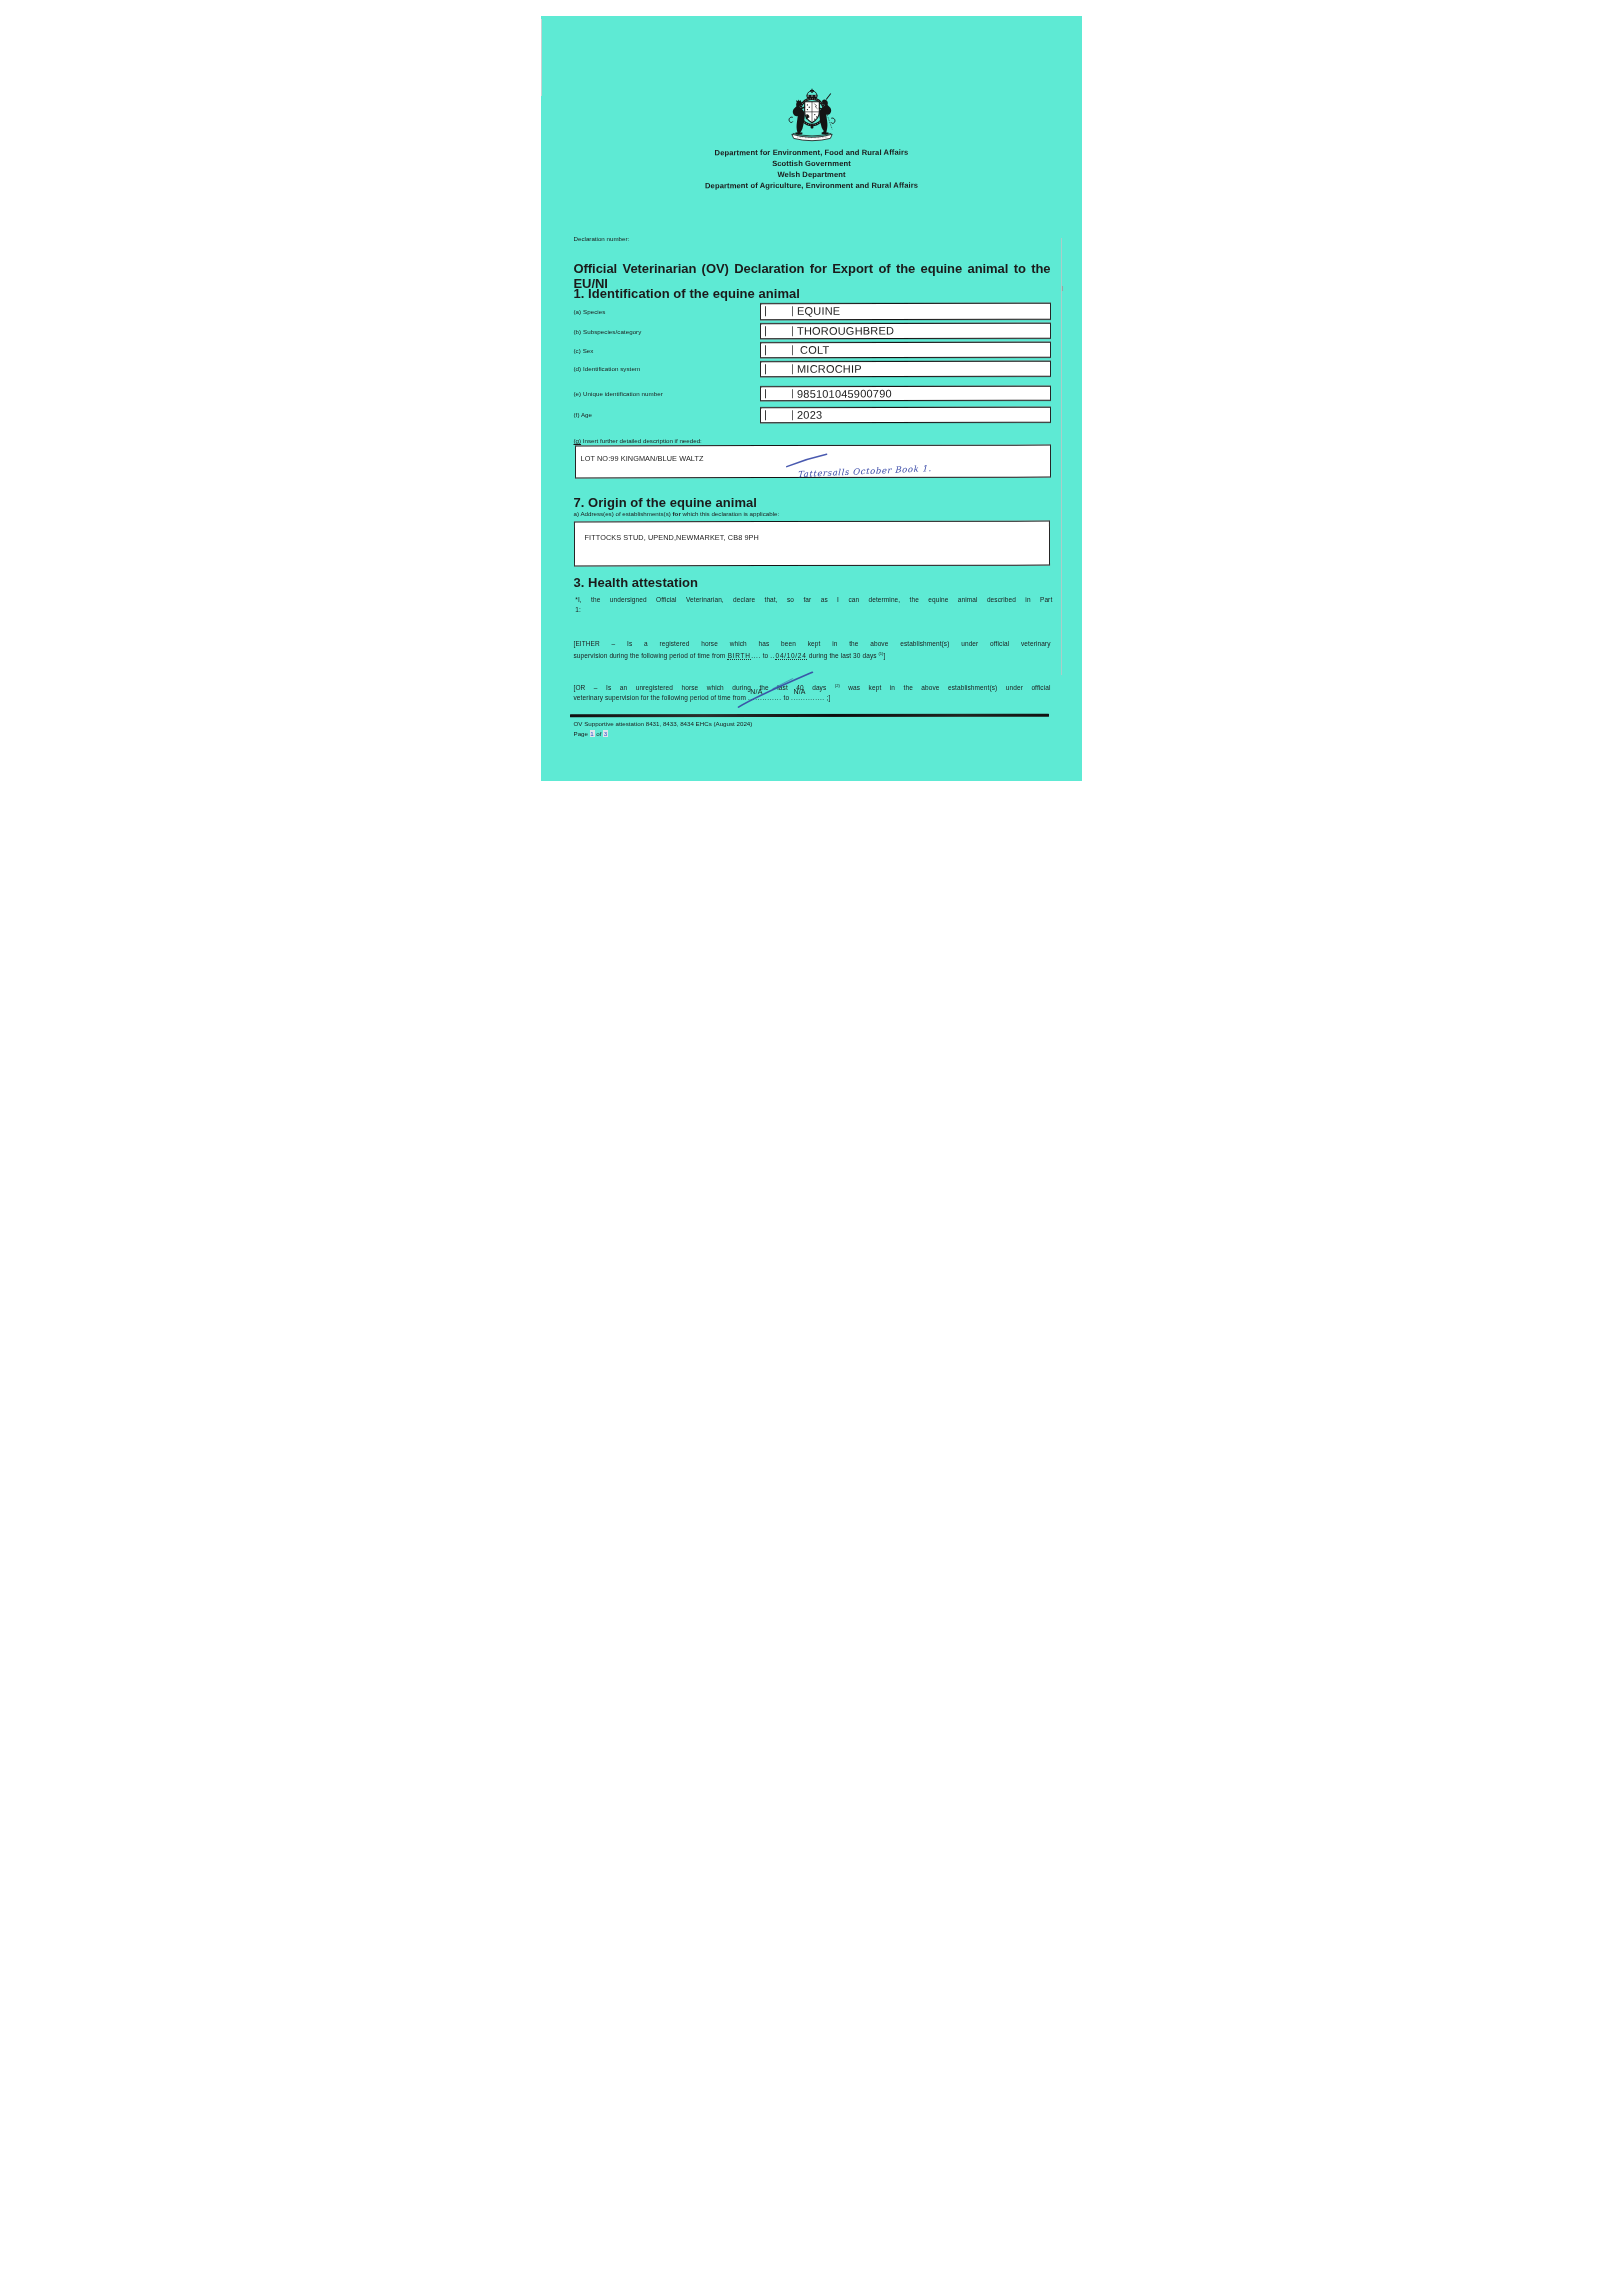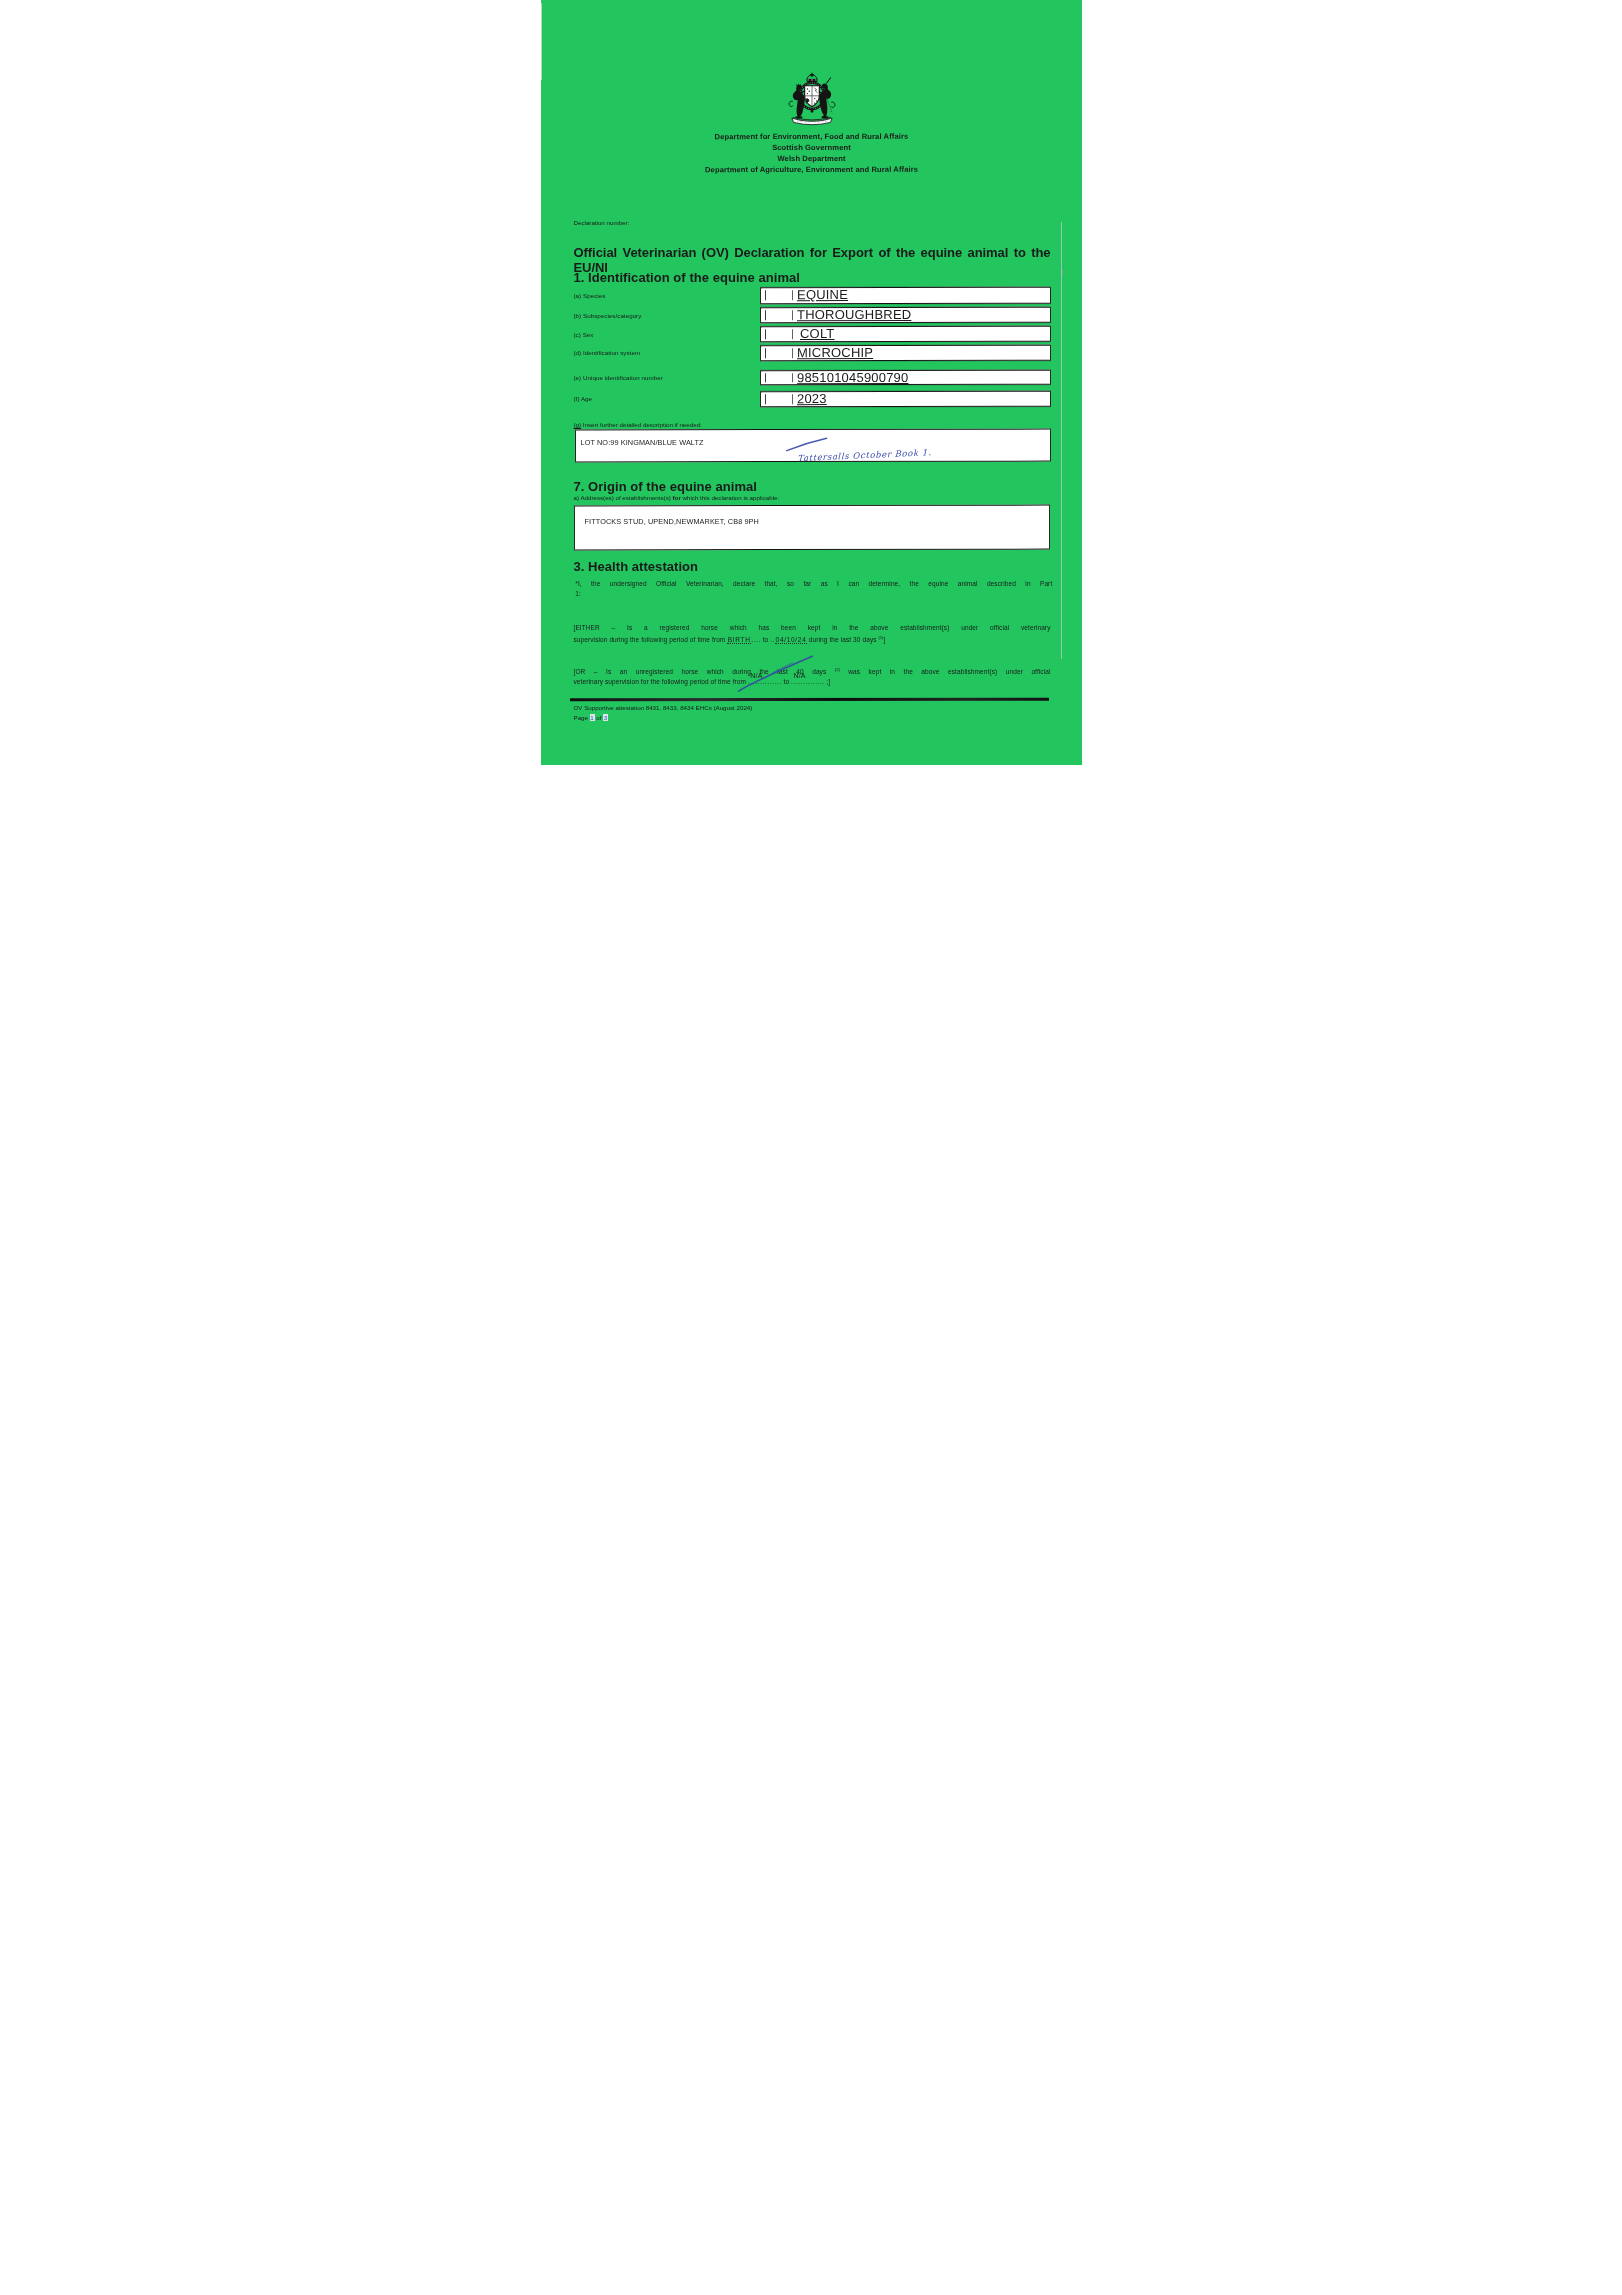--- a/index.html
+++ b/index.html
@@ -1,18 +1,18 @@
 <!DOCTYPE html>
 <html style="font-size:7.3px"><head>
 <meta charset="utf-8">
 <style>
   html,body{margin:0;padding:0;background:#ffffff;}
   .page{
-    position:relative; width:541px; height:765px; margin:0 auto;
-    background:#22c55e; overflow:hidden;
+    position:relative; width:541px; height:765px; margin:16px auto;
+    background:#5eead4; overflow:hidden;
     font-family:"Liberation Sans","DejaVu Sans",sans-serif;
     color:#1b1b1b;
     -webkit-font-smoothing:antialiased;
   }
   .abs{position:absolute;}
   
   .crest{left:238px; top:72px; width:66px; height:55px;}
   .org{left:0; top:131px; width:541px; text-align:center;
        font-weight:bold; font-size:7.6px; line-height:11px; letter-spacing:0.1px;
        transform:rotate(-.1deg);}
@@ -29,21 +29,21 @@
   .fbox{
     left:219px; width:291px; background:#fff;
     border:0.7px solid #262626; border-top:1.4px solid #161616; border-bottom:1.4px solid #141414;
     box-sizing:border-box; transform:rotate(-.12deg);
     box-shadow:0 -0.5px 0 rgba(40,40,40,.35), 0 0.5px 0 rgba(40,40,40,.3);
   }
   .fbox .tick{position:absolute; top:15%; height:70%; width:0.6px; background:#3a3a3a;}
   .fbox .t1{left:4.1px;}
   .fbox .t2{left:31px; opacity:.8;}
   .fvalue{position:absolute; left:36px; top:50%; transform:translateY(-54%);
-          font-size:13px; letter-spacing:0.2px; white-space:nowrap;text-decoration:underline;}
+          font-size:11px; letter-spacing:0.2px; white-space:nowrap;}
   
   .glabel{left:33px; top:421px; font-size:6.2px;}
   .glabel .u{text-decoration:underline;}
   .gbox{left:34px; top:429px; width:476px; height:33px; background:#fff;
         border:0.7px solid #262626; border-top:1.4px solid #161616; border-bottom:1.4px solid #141414;
         box-sizing:border-box; transform:rotate(-.1deg);}
   .gvalue{left:40px; top:438px; font-size:7.3px; letter-spacing:0.1px;}
   .handwriting{left:257px; top:449px; width:184px;
         font-family:"DejaVu Serif","Liberation Serif",serif; font-style:italic;
         font-size:8.5px; color:#3a4ba8; letter-spacing:0.6px;

